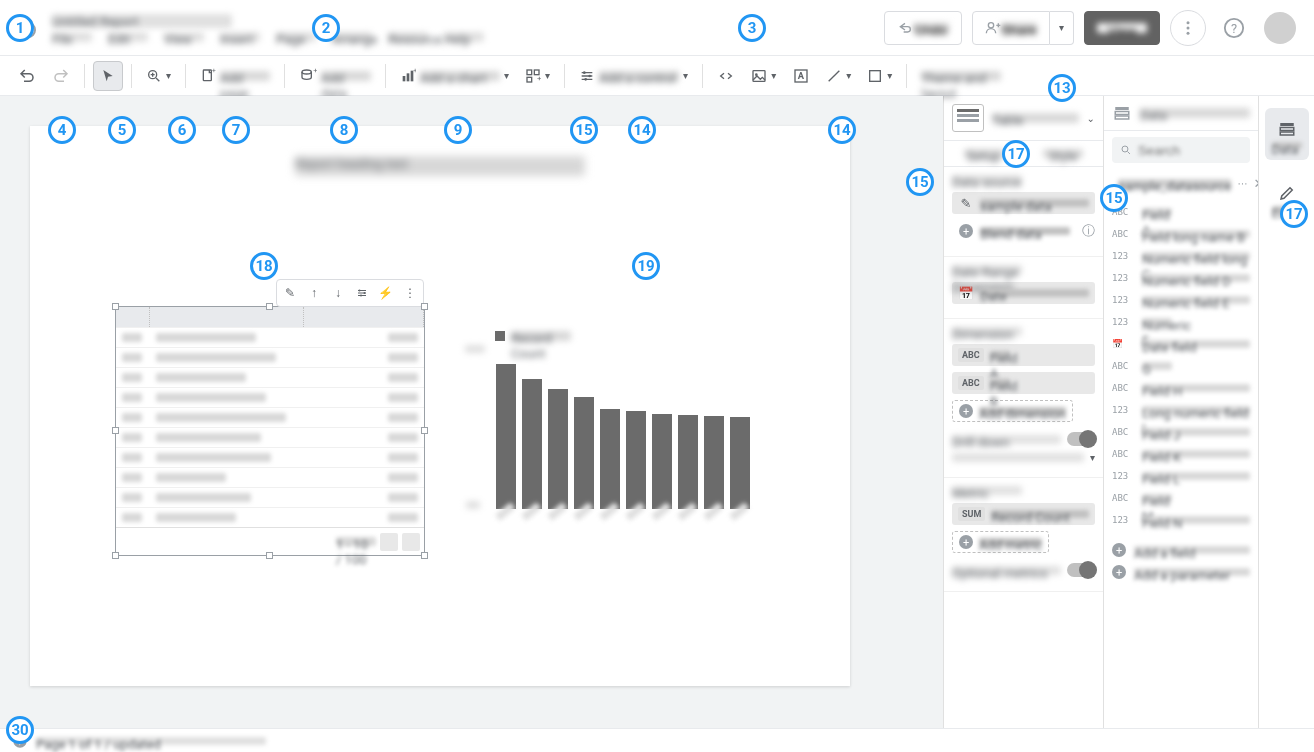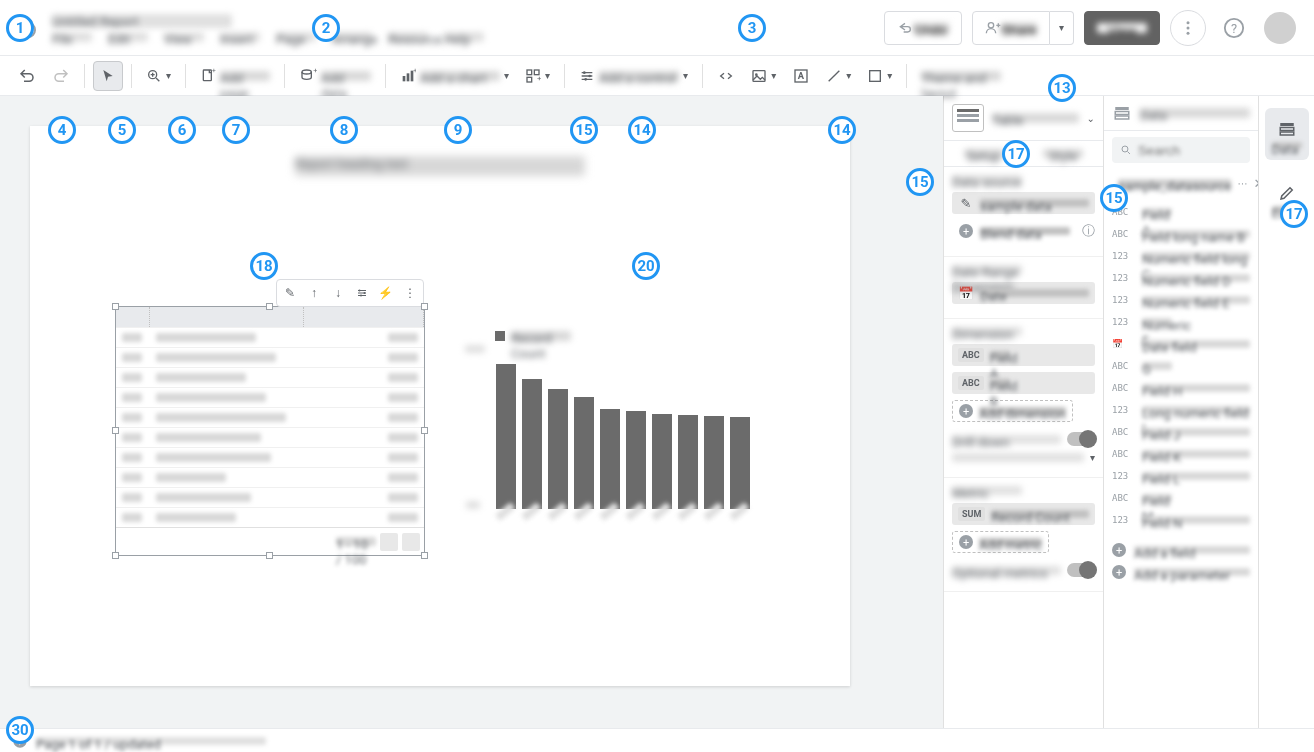--- a/index.html
+++ b/index.html
@@ -724,15 +724,15 @@
     <div class="callout" style="left: 444px; top: 116px;">9</div>
     <div class="callout" style="left: 570px; top: 116px;">15</div>
     <div class="callout" style="left: 628px; top: 116px;">14</div>
     <div class="callout" style="left: 828px; top: 116px;">14</div>
     <div class="callout" style="left: 1048px; top: 74px;">13</div>
     <div class="callout" style="left: 1002px; top: 140px;">17</div>
     <div class="callout" style="left: 906px; top: 168px;">15</div>
     <div class="callout" style="left: 1100px; top: 184px;">15</div>
     <div class="callout" style="left: 1280px; top: 200px;">17</div>
     <div class="callout" style="left: 250px; top: 252px;">18</div>
-    <div class="callout" style="left: 632px; top: 252px;">20</div>
+    <div class="callout" style="left: 632px; top: 252px;">19</div>
     <div class="callout" style="left: 6px; top: 716px;">30</div>
   </div>
 
 </body></html>

